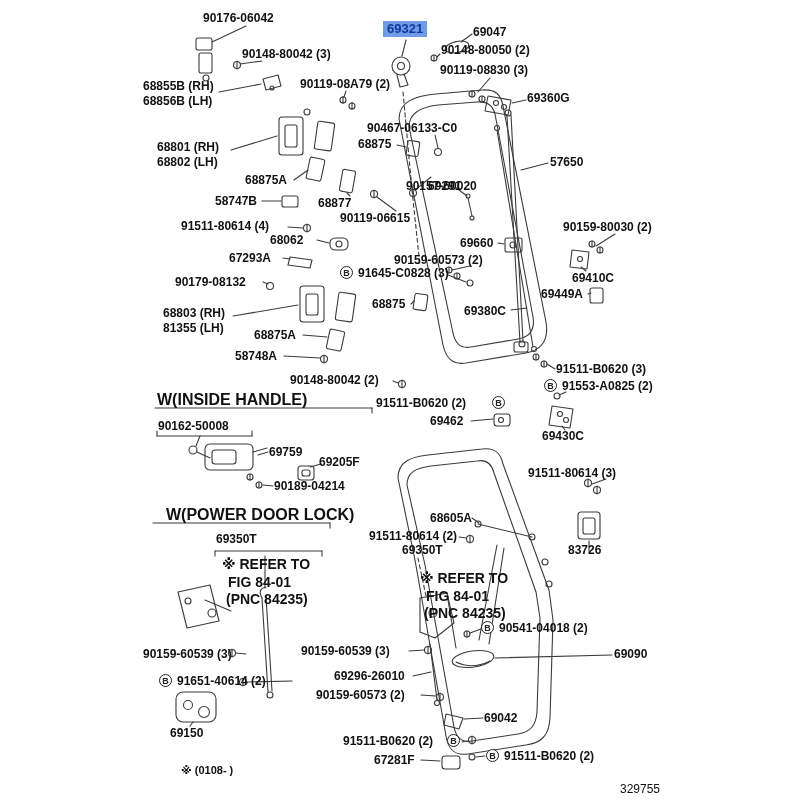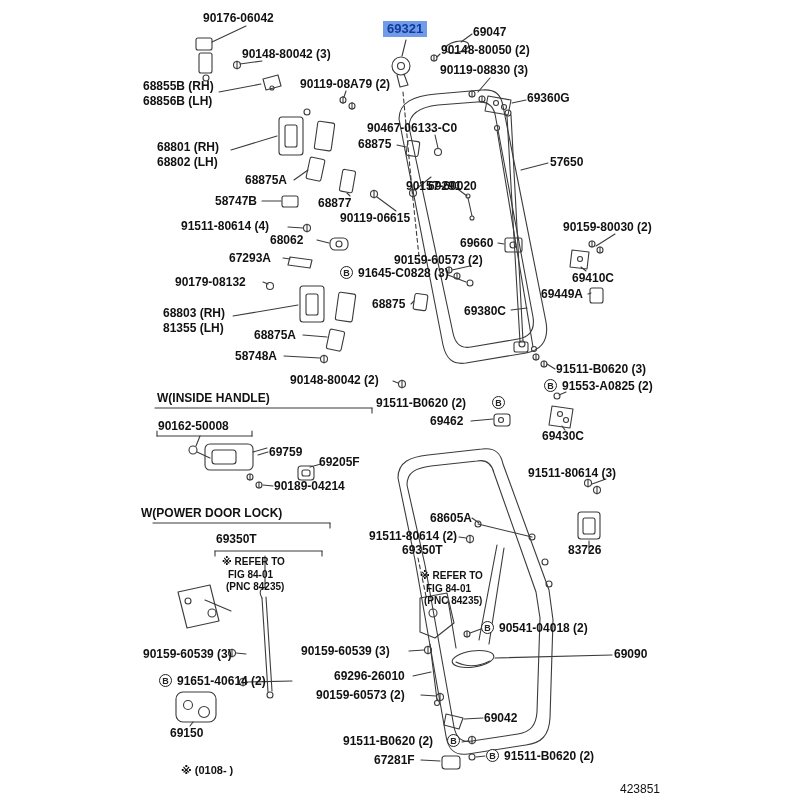--- a/index.html
+++ b/index.html
@@ -16,25 +16,25 @@
     position:absolute; z-index:2;
     font-size:12px; font-weight:700; color:#111;
     white-space:nowrap; line-height:1.1;
   }
   .lbl.hl {
     background:#6f9be8; color:#123a9d;
     padding:1px 4px; font-size:13px;
   }
   .sec {
     position:absolute; z-index:2;
-    font-size:12px; font-weight:700; color:#111; white-space:nowrap;
+    font-size:16px; font-weight:700; color:#111; white-space:nowrap;
   }
   .refer {
     position:absolute; z-index:2;
-    font-size:10px; font-weight:700; color:#111; line-height:1.25; white-space:nowrap;
+    font-size:14px; font-weight:700; color:#111; line-height:1.25; white-space:nowrap;
   }
   .refer .l2 { margin-left:6px; }
   .refer .l3 { margin-left:4px; }
   .bmark {
     position:absolute; z-index:3;
     width:13px; height:13px; border:1.5px solid #222; border-radius:50%;
     display:flex; align-items:center; justify-content:center;
     font-size:9px; font-weight:700; color:#222; background:#fff;
   }
   .note { position:absolute; z-index:2; font-size:11px; font-weight:700; color:#111; white-space:nowrap; }
@@ -404,29 +404,29 @@
 
   <div class="bmark" style="left:340px;top:266px">B</div>
   <div class="bmark" style="left:544px;top:379px">B</div>
   <div class="bmark" style="left:492px;top:396px">B</div>
   <div class="bmark" style="left:481px;top:621px">B</div>
   <div class="bmark" style="left:159px;top:674px">B</div>
   <div class="bmark" style="left:447px;top:734px">B</div>
   <div class="bmark" style="left:486px;top:749px">B</div>
 
   <div class="sec" style="left:157px;top:391px">W(INSIDE HANDLE)</div>
-  <div class="sec" style="left:141px;top:506px">W(POWER DOOR LOCK)</div>
+  <div class="sec" style="left:166px;top:506px">W(POWER DOOR LOCK)</div>
 
   <div class="refer" style="left:222px;top:556px">
     <div class="l1">※ REFER TO</div>
     <div class="l2">FIG 84-01</div>
     <div class="l3">(PNC 84235)</div>
   </div>
   <div class="refer" style="left:420px;top:570px">
     <div class="l1">※ REFER TO</div>
     <div class="l2">FIG 84-01</div>
     <div class="l3">(PNC 84235)</div>
   </div>
 
   <div class="note" style="left:181px;top:764px">※ (0108-    )</div>
-  <div class="docnum" style="left:620px;top:782px">423851</div>
+  <div class="docnum" style="left:620px;top:782px">329755</div>
 
 </div>
 
 </body></html>

